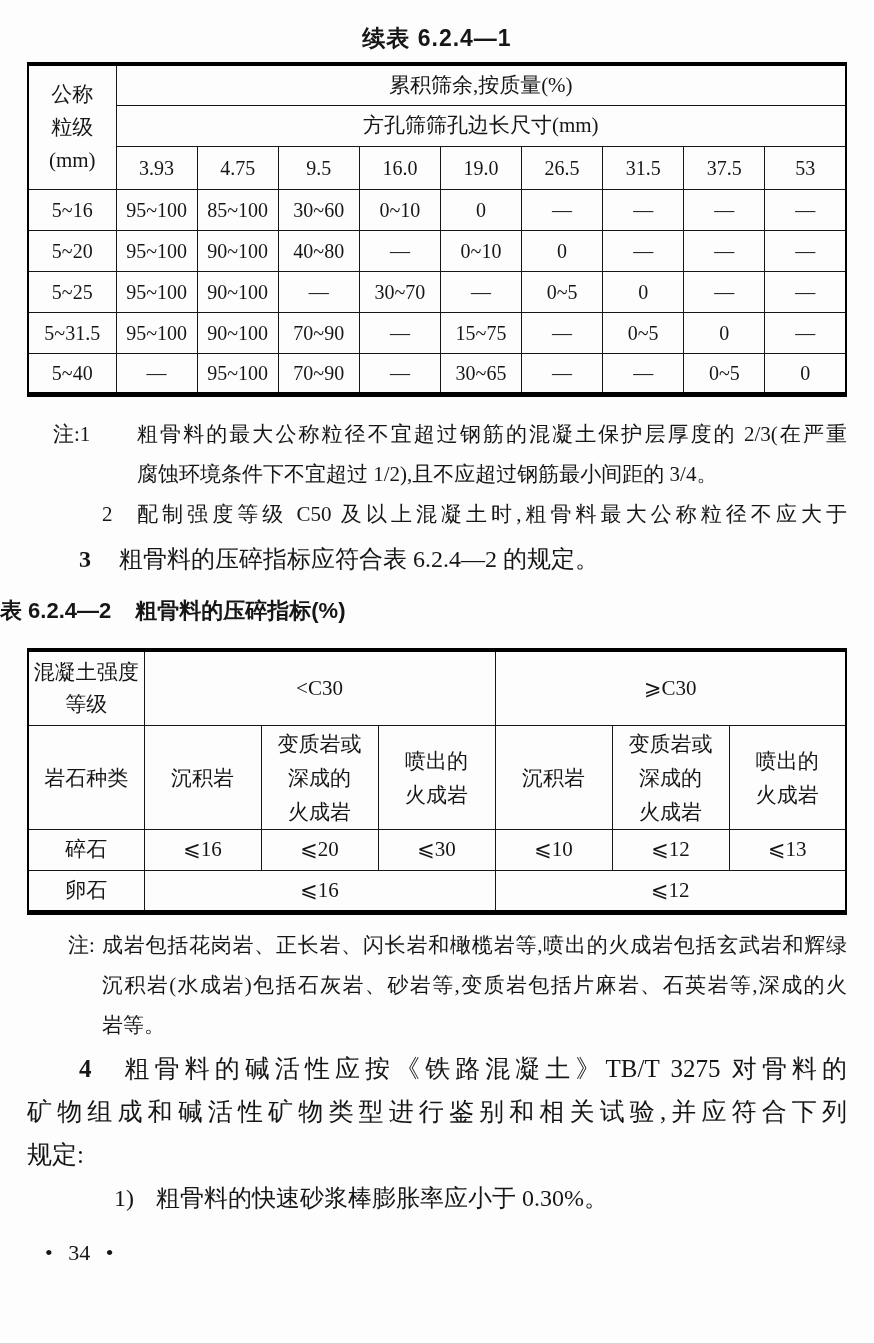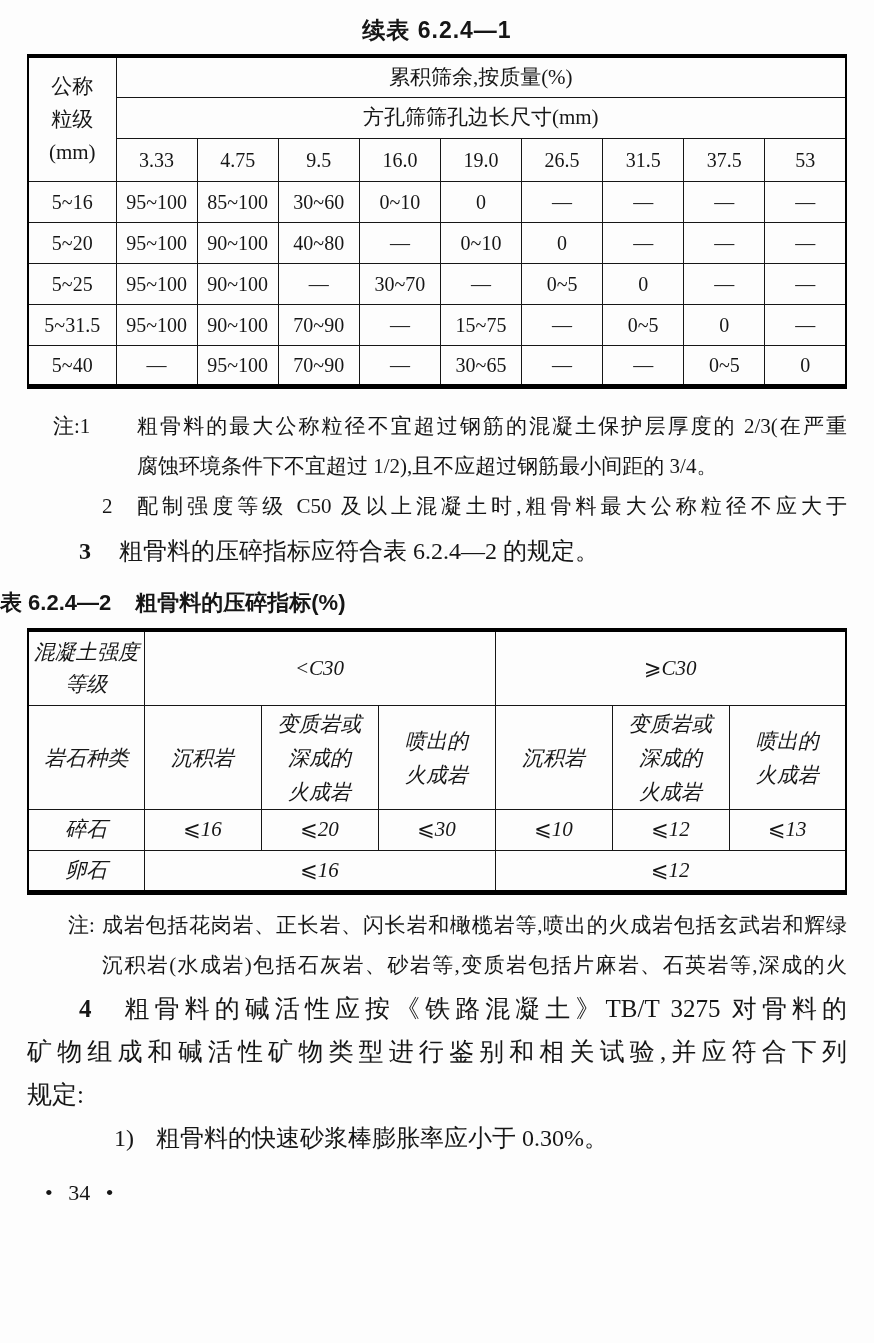--- a/index.html
+++ b/index.html
@@ -6,21 +6,21 @@
   html, body { background: #e8e8e8; }
   .page {
     position: relative;
     width: 874px;
     height: 1343px;
     margin: 0 auto;
     background: #fdfdfd;
     color: #161616;
     font-family: "Liberation Serif", "DejaVu Serif", "DejaVu Sans", serif;
     overflow: hidden;
-    padding-top: 16px;
+    padding-top: 24px;
   }
   .doc-title {
     text-align: center;
     font-family: "Liberation Sans", "DejaVu Sans", sans-serif;
     font-weight: 700;
     font-size: 23px;
     line-height: 28px;
     letter-spacing: 1px;
   }
   table {
@@ -38,22 +38,22 @@
     white-space: pre-line;
     line-height: 1.4;
   }
   .t1 { margin-top: 10px; border-top: 4px solid #000; border-bottom: 5px solid #000;
         border-left: 2px solid #000; border-right: 2px solid #000; }
   .t1 tr.h1 td { height: 41px; font-size: 21px; text-align: center; }
   .t1 tr.h2 td { height: 41px; font-size: 21px; }
   .t1 tr.h3 td { height: 43px; }
   .t1 tr.dr td { height: 41px; }
   .t1 td.corner { font-size: 21px; line-height: 33px; }
-  .t2 { margin-top: 10px; border-top: 4px solid #000; border-bottom: 5px solid #000;
-        border-left: 2px solid #000; border-right: 2px solid #000; font-style: italic; }
+  .t2 { margin-top: 22px; border-top: 4px solid #000; border-bottom: 5px solid #000;
+        border-left: 2px solid #000; border-right: 2px solid #000; }
   .t2 tr.r1 td { height: 76px; font-size: 21px; line-height: 32px; }
   .t2 tr.r2 td { height: 104px; font-size: 21px; line-height: 34px; }
   .t2 tr.r3 td { height: 41px; font-size: 21px; }
   .t2 tr.r4 td { height: 42px; font-size: 21px; }
   .notes { margin-left: 53px; margin-right: 27px; margin-top: 17px; font-size: 21px; }
   .note-row { display: flex; justify-content: space-between; }
   .note-label { display: block; width: 84px; flex: none; line-height: 40px; }
   .note-label.num2 { padding-left: 49px; }
   .note-text { flex: 1; }
   .note-text > div { line-height: 40px; }
@@ -103,21 +103,21 @@
       <tr class="h1">
         <td rowspan="3" class="corner">公称
 粒级
 (mm)</td>
         <td colspan="9">累积筛余,按质量(%)</td>
       </tr>
       <tr class="h2">
         <td colspan="9">方孔筛筛孔边长尺寸(mm)</td>
       </tr>
       <tr class="h3">
-        <td>3.33</td>
+        <td>3.93</td>
         <td>4.75</td>
         <td>9.5</td>
         <td>16.0</td>
         <td>19.0</td>
         <td>26.5</td>
         <td>31.5</td>
         <td>37.5</td>
         <td>53</td>
       </tr>
       <tr class="dr">
@@ -255,20 +255,21 @@
       </tr>
     </tbody>
   </table>
 
   <div class="notes2">
     <div class="note-row">
       <span class="note-label">注:</span>
       <div class="note-text">
         <div class="fill">成岩包括花岗岩、正长岩、闪长岩和橄榄岩等,喷出的火成岩包括玄武岩和辉绿</div>
         <div class="fill">沉积岩(水成岩)包括石灰岩、砂岩等,变质岩包括片麻岩、石英岩等,深成的火</div>
+        <div>岩等。</div>
       </div>
     </div>
   </div>
 
   <div class="sec4">
     <div class="fill"><span class="sec-num" style="margin-left:52px">4</span><span>粗骨料的碱活性应按《铁路混凝土》TB/T 3275 对骨料的</span></div>
     <div class="fill">矿物组成和碱活性矿物类型进行鉴别和相关试验,并应符合下列</div>
     <div>规定:</div>
   </div>
 

